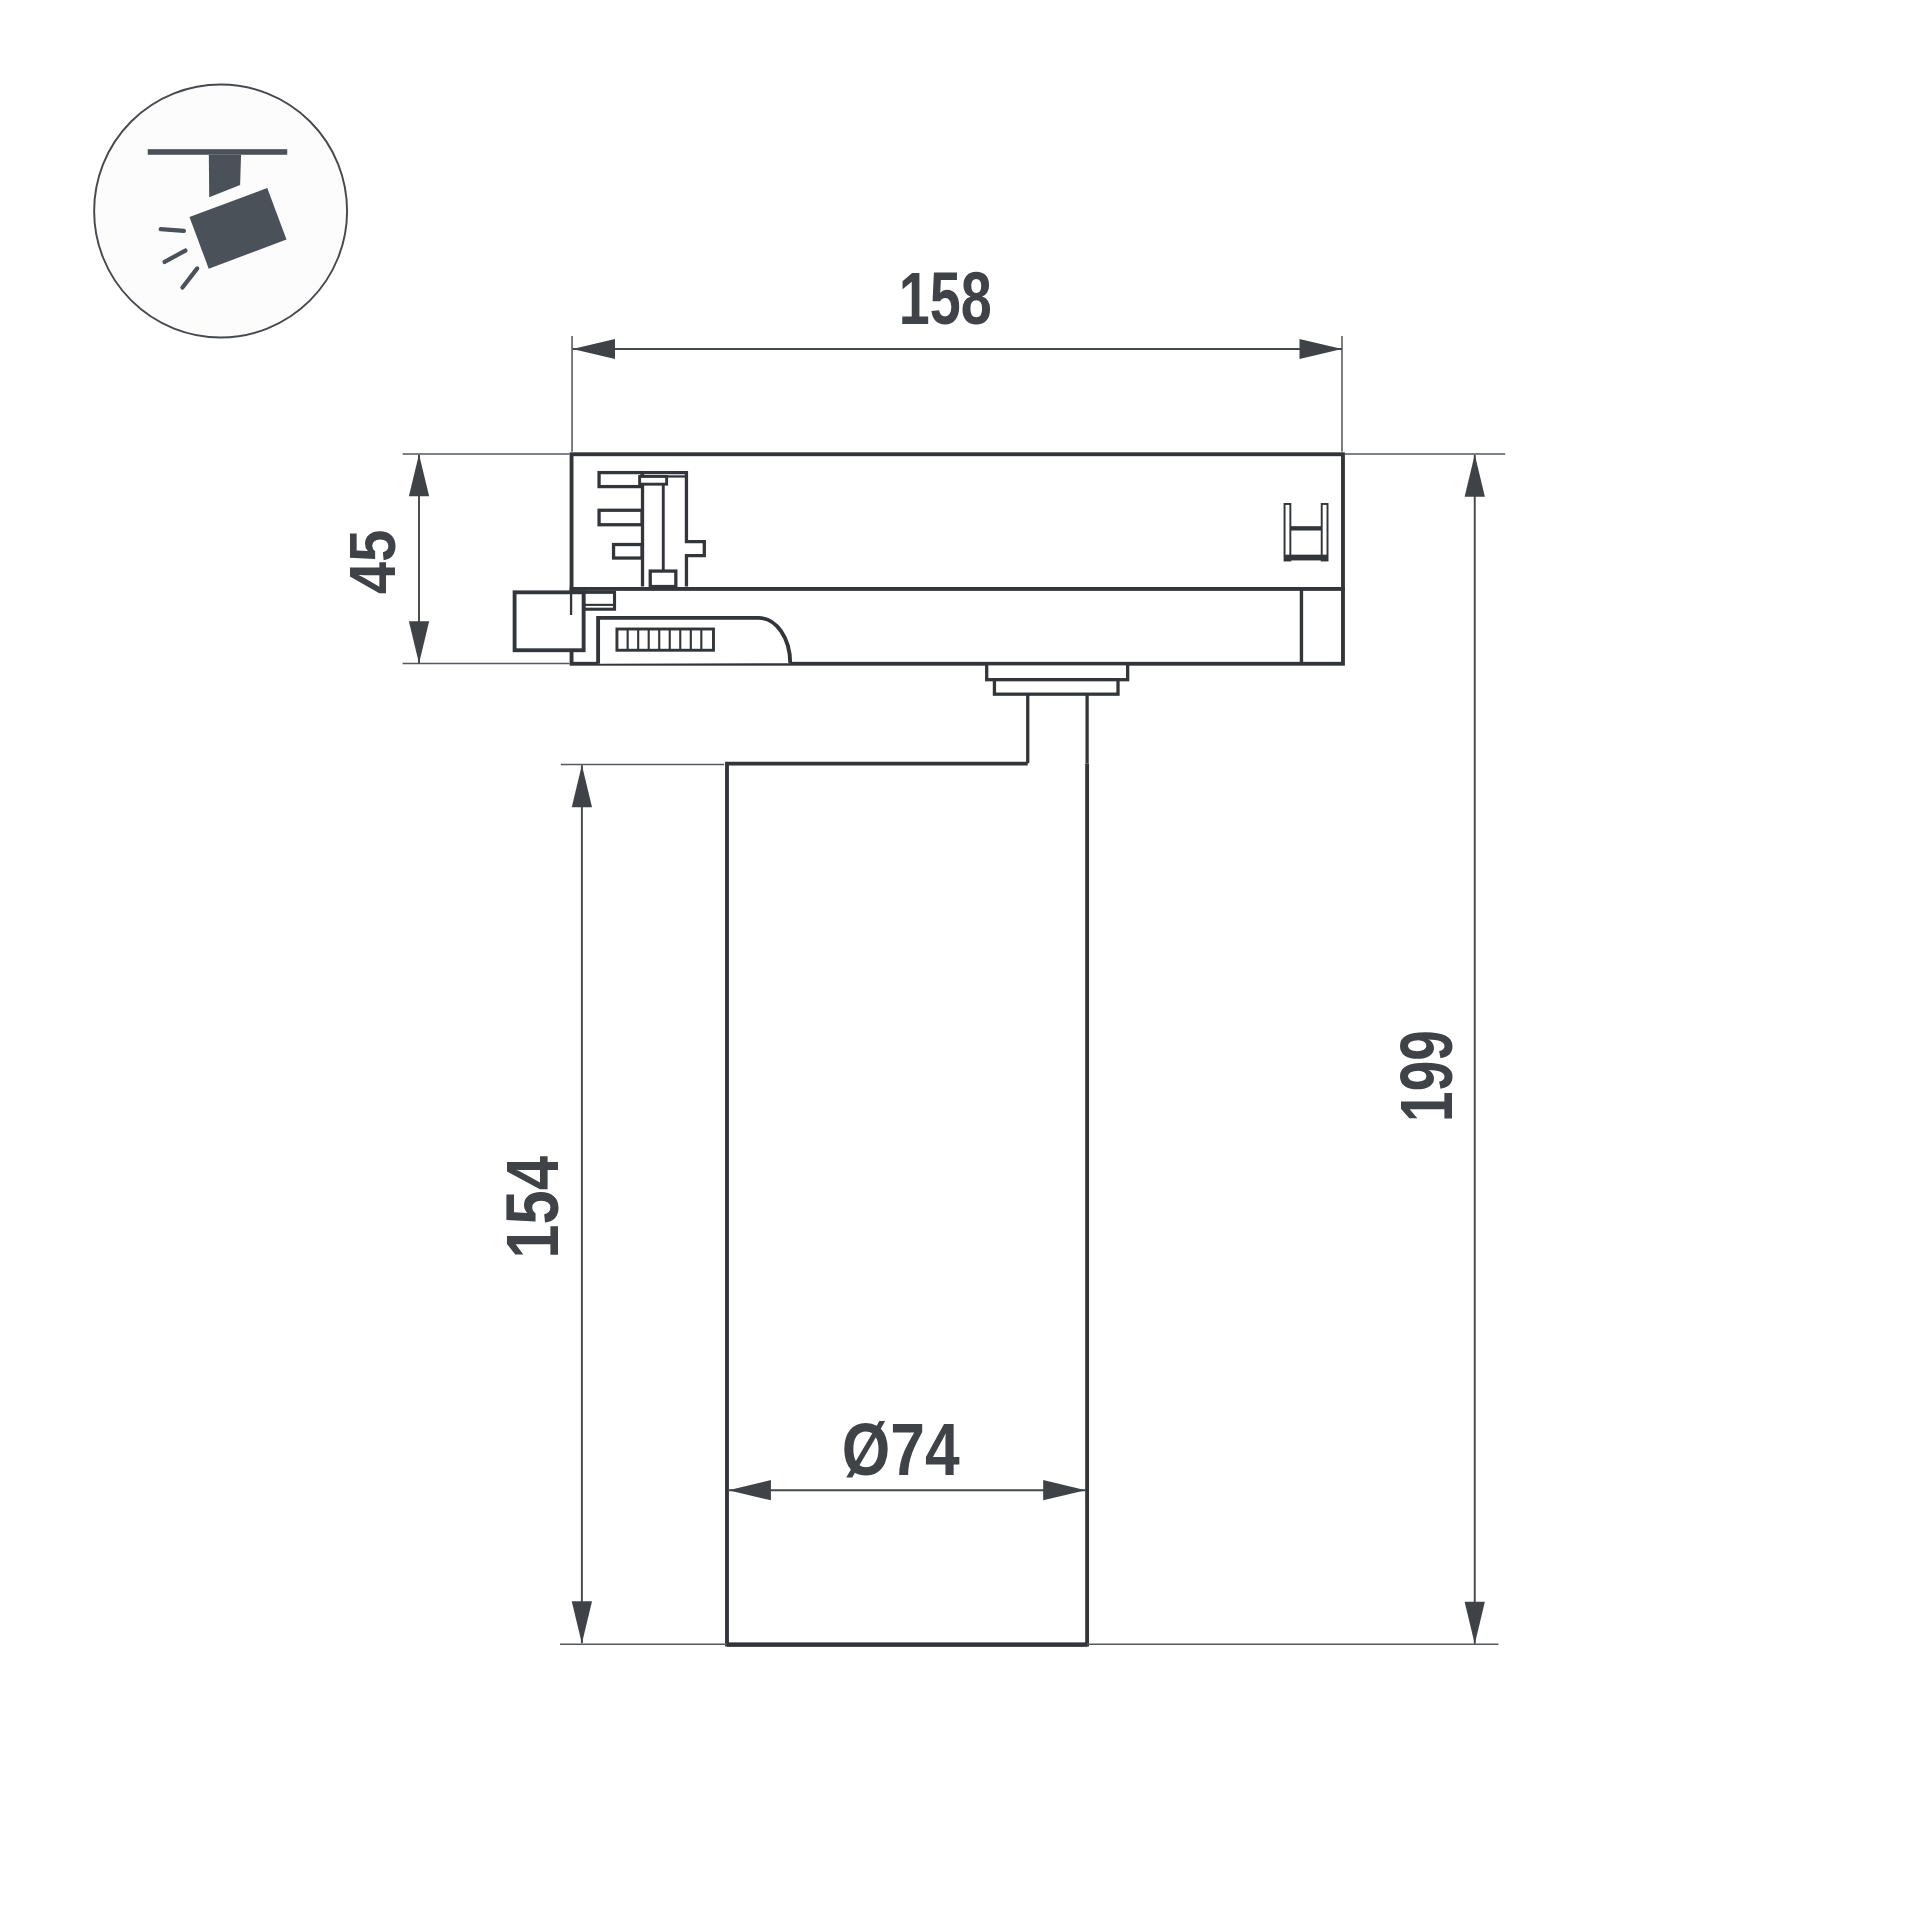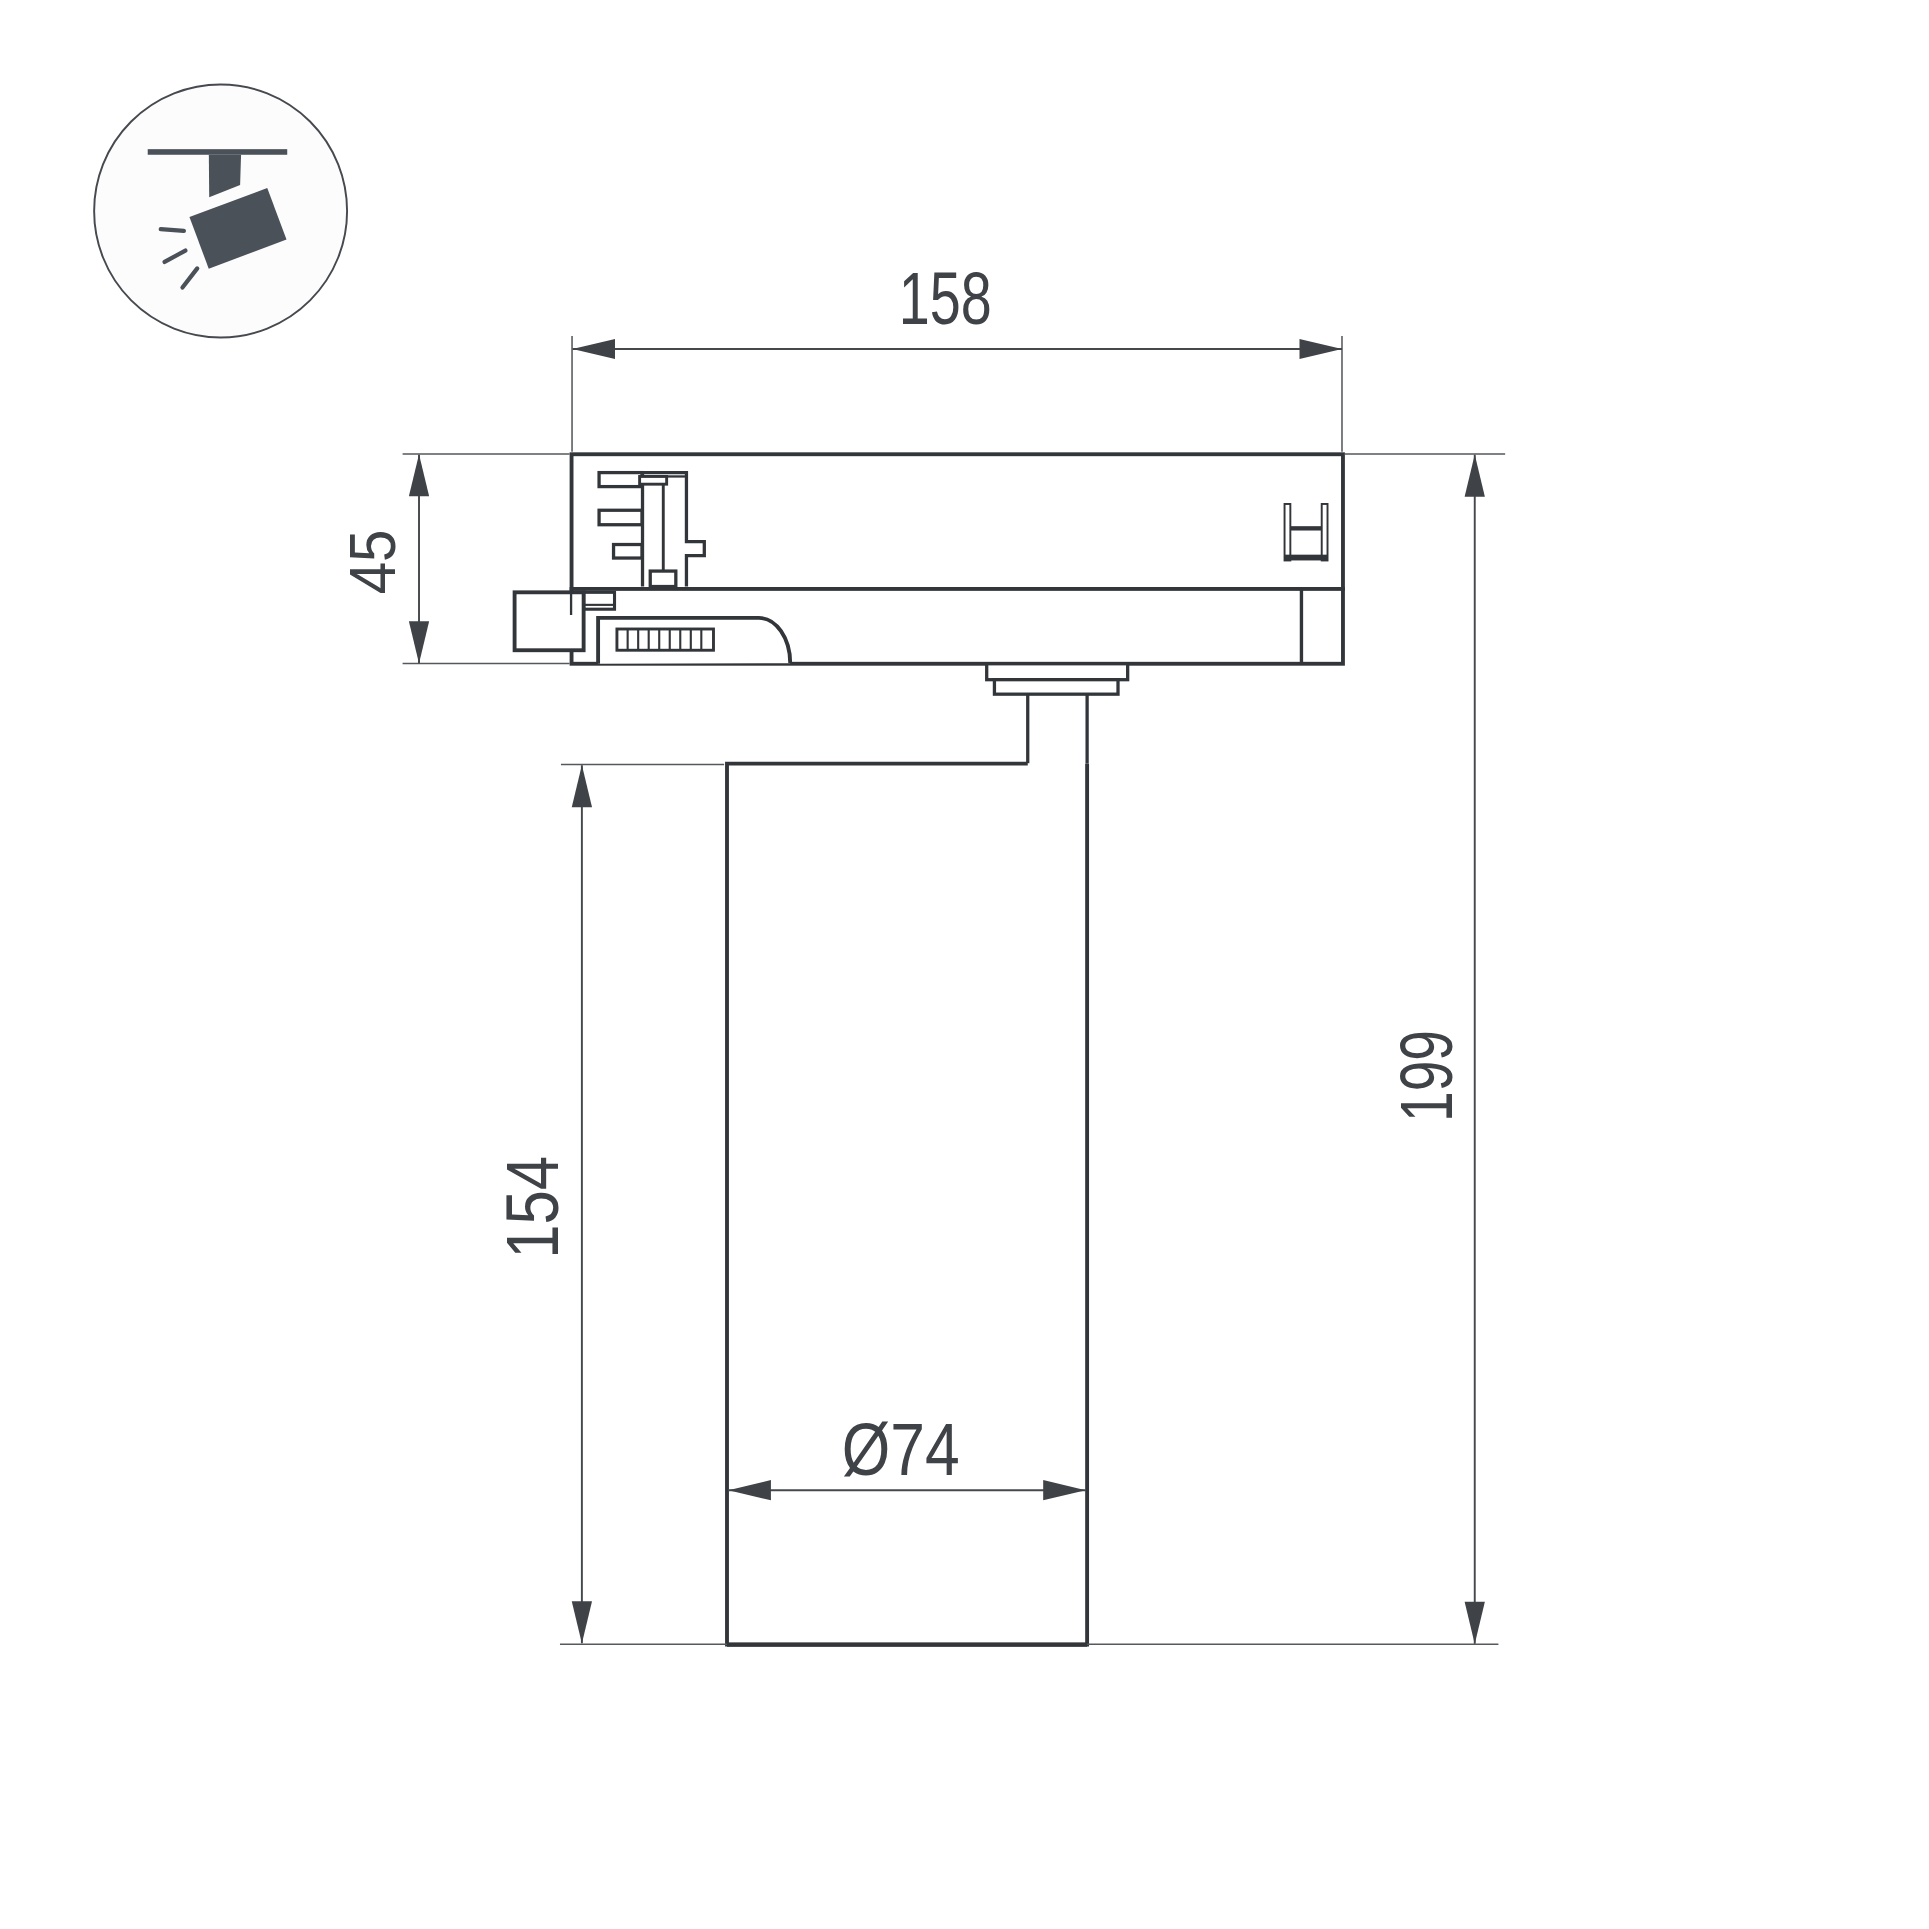--- a/index.html
+++ b/index.html
@@ -1,16 +1,16 @@
 <!DOCTYPE html>
 <html><head>
 <meta charset="utf-8">
 <style>
   html,body{margin:0;padding:0;background:#ffffff;}
-  .page{width:1929px;height:1929px;position:relative;background:#ffffff;}
+  .page{width:1929px;height:1929px;position:relative;background:#ffffff;font-weight:bold;}
   text{font-family:"Liberation Sans",sans-serif;fill:#3f4347;}
 </style>
 </head>
 <body>
 <div class="page">
 <svg width="1929" height="1929" viewBox="0 0 1998 1998" xmlns="http://www.w3.org/2000/svg">
 
 <rect x="0" y="0" width="1998" height="1998" fill="#ffffff"></rect>
 
 <circle cx="228.5" cy="218.5" r="131" fill="#fcfcfd" stroke="#46494e" stroke-width="2"></circle>

